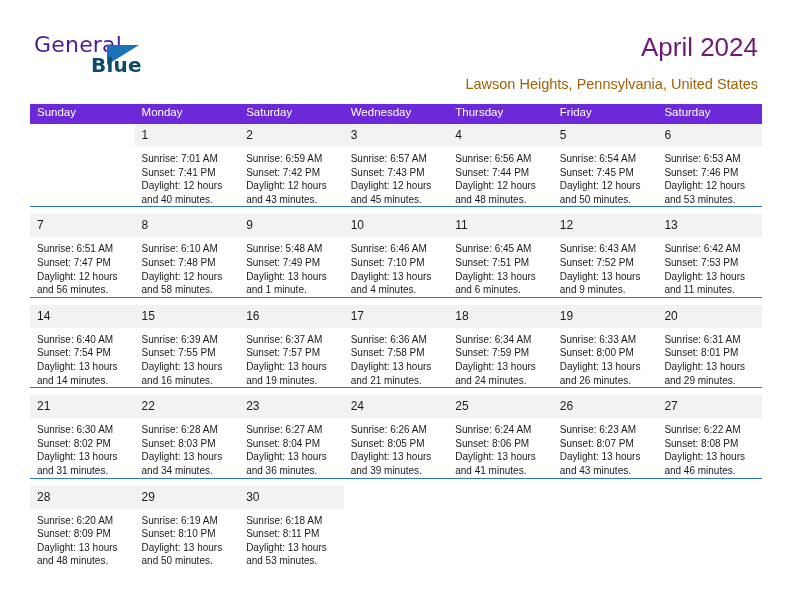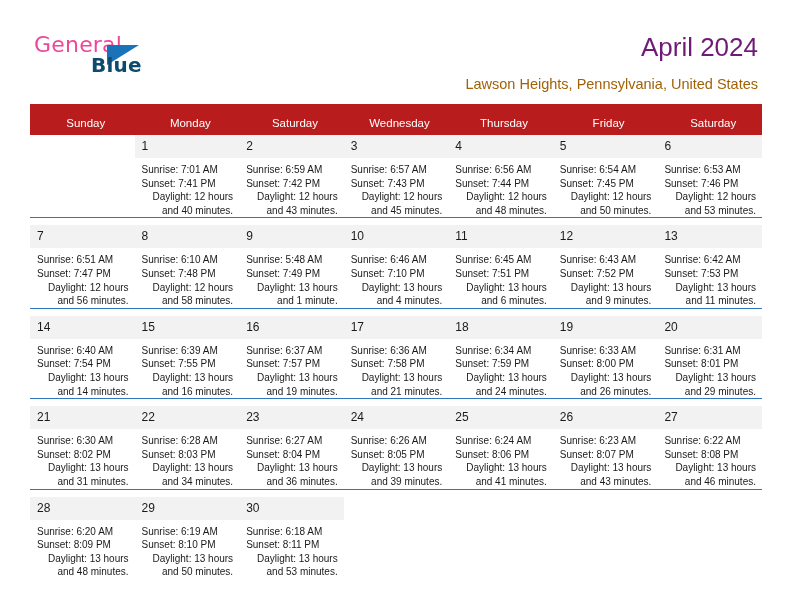--- a/index.html
+++ b/index.html
@@ -35,21 +35,21 @@
     top: 32px;
     width: 200px;
     height: 56px;
   }
   .logo-general {
     position: absolute;
     left: 0;
     top: 0;
     font-size: 22px;
     letter-spacing: 0.2px;
-    color: #ec4899;
+    color: #4c1d95;
     font-family: "DejaVu Sans", sans-serif;
     font-weight: 400;
   }
   .logo-blue {
     position: absolute;
     left: 57px;
     top: 21px;
     font-size: 20px;
     letter-spacing: 0.2px;
     color: #0c4a6e;
@@ -91,26 +91,26 @@
     left: 30px;
     top: 104px;
     width: 732px;
   }
   table.cal {
     border-collapse: collapse;
     width: 732px;
     table-layout: fixed;
   }
   table.cal th {
-    background: #b91c1c;
+    background: #6d28d9;
     color: #ffffff;
     font-size: 11.5px;
     font-weight: normal;
-    text-align: center;
-    padding: 13px 0 6px 7px;
+    text-align: left;
+    padding: 2px 0 6px 7px;
     height: 10px;
     border: none;
   }
   tr.week-sep td {
     padding: 0;
     height: 7px;
     border: none;
     background: #ffffff;
   }
   tr.week-sep.line td {
@@ -133,21 +133,21 @@
   .daynum.empty {
     background: #ffffff;
   }
   .info {
     padding: 5px 6px 0 7px;
     font-size: 10px;
     line-height: 13.6px;
     color: #1a1a1a;
   }
   .info div { white-space: nowrap; }
-  .info .wrap { white-space: normal; text-align: right; }
+  .info .wrap { white-space: normal; }
 </style>
 </head>
 <body>
 
 <div class="page">
 
   <div class="top">
 
     <div class="logo">
       <span class="logo-general">General</span>

